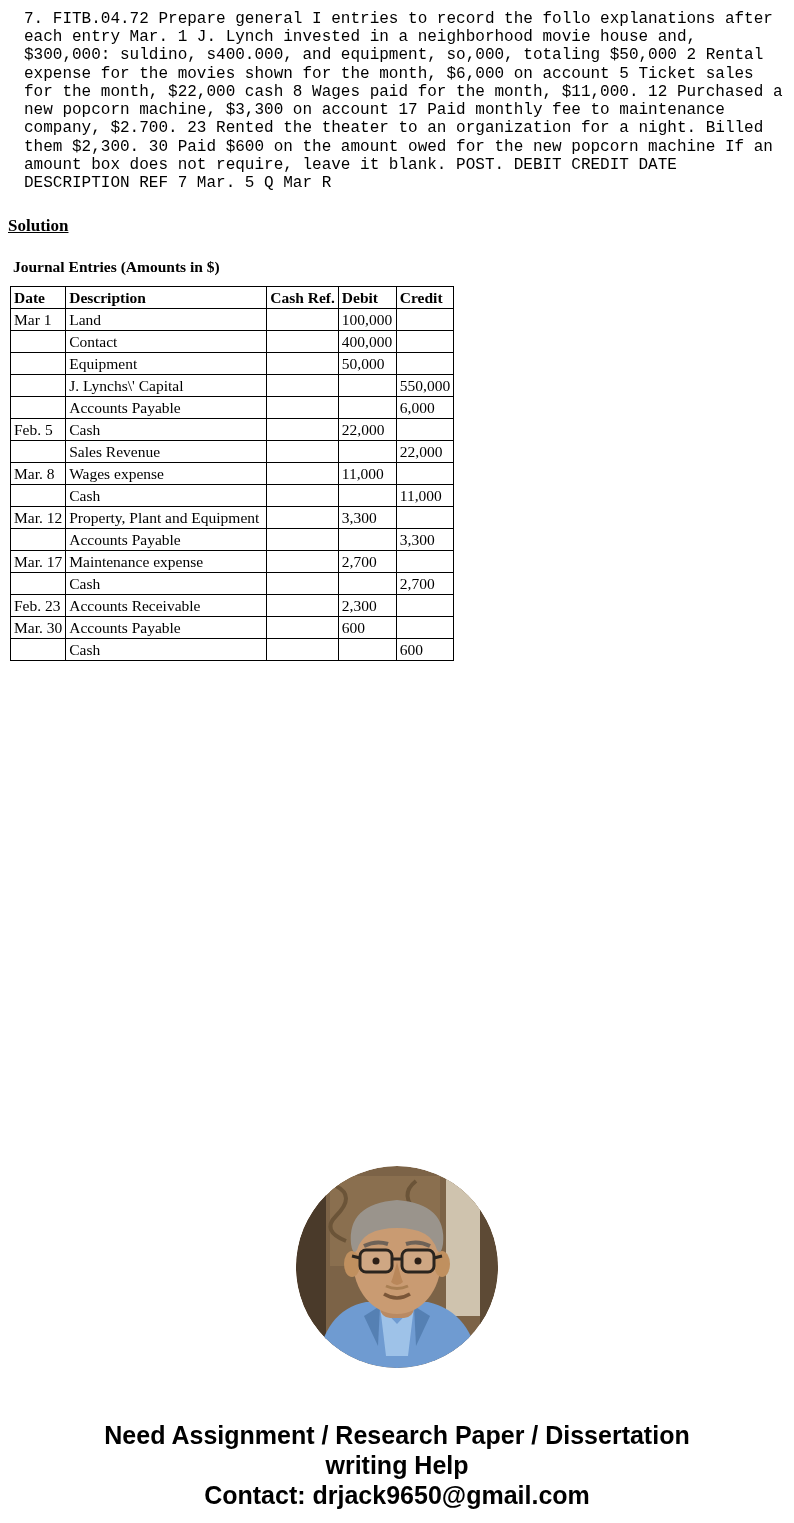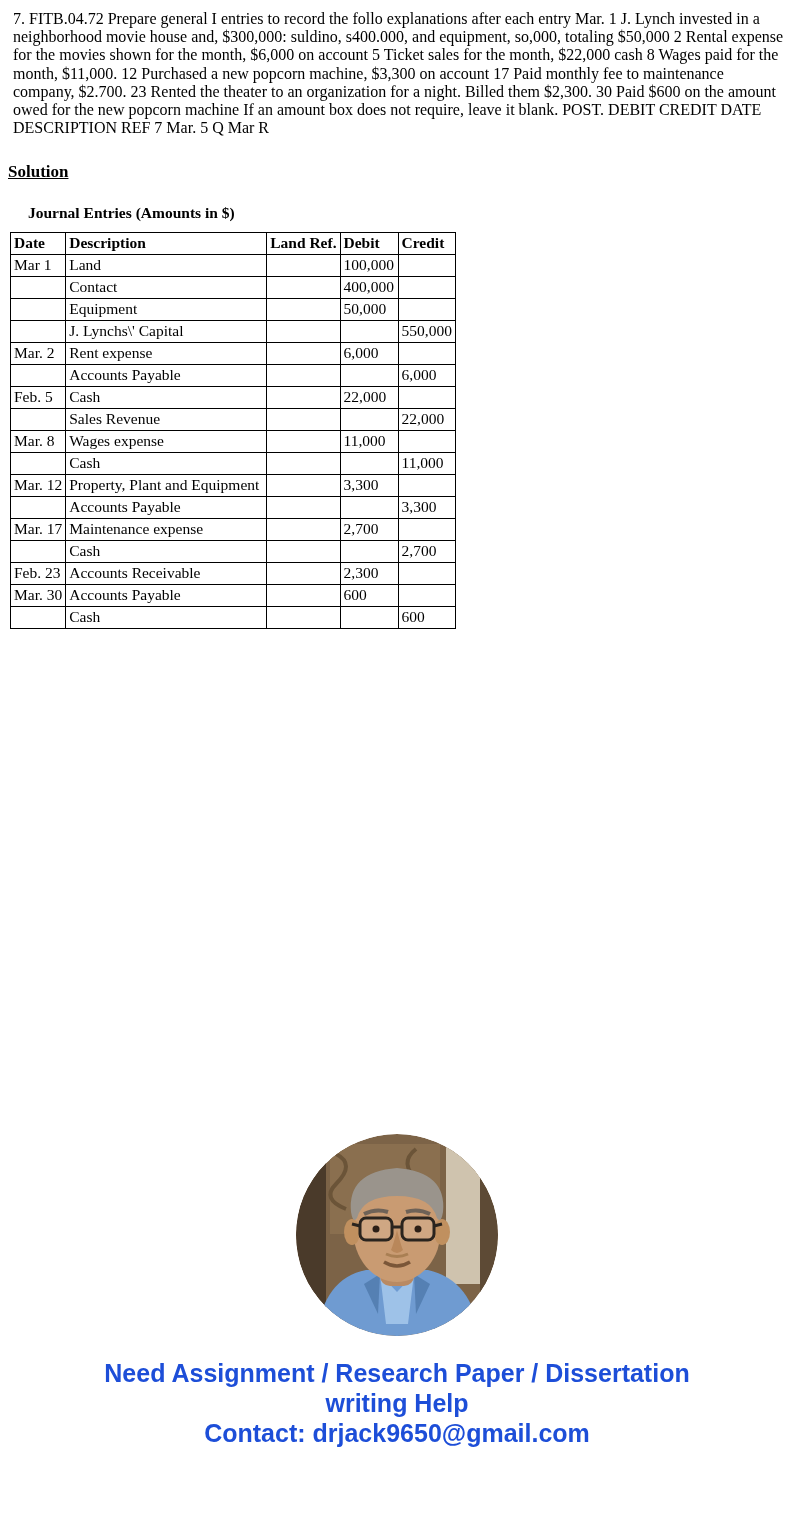--- a/index.html
+++ b/index.html
@@ -11,32 +11,33 @@
     width: 794px;
     min-height: 1523px;
     box-sizing: border-box;
     padding: 8px;
     font-family: "Liberation Serif", serif;
     color: #000000;
   }
   .problem-text {
     font-size: 16px;
     line-height: 1.14;
-    margin: 2px 0 0 5px;
+    margin: 2px 0 0 16px;
+    font-family: Liberation Mono, monospace;
   }
   .solution-heading {
     font-size: 17px;
     font-weight: bold;
     margin: 24px 0 0 0;
     text-decoration: underline;
   }
   .table-title {
     font-size: 15.5px;
     font-weight: bold;
-    margin: 22px 0 10px 20px;
+    margin: 22px 0 10px 5px;
   }
   table.journal {
     border-collapse: collapse;
     margin-left: 2px;
     font-size: 15.5px;
   }
   table.journal th, table.journal td {
     border: 1px solid #000000;
     padding: 1px 3px;
     height: 19px;
@@ -56,44 +57,44 @@
     justify-content: center;
   }
   .avatar {
     width: 202px;
     height: 202px;
     border-radius: 50%;
     overflow: hidden;
     display: block;
   }
   .footer {
-    margin-top: 22px;
+    margin-top: 52px;
     text-align: center;
     font-family: "Liberation Sans", sans-serif;
     font-weight: bold;
     font-size: 25px;
     line-height: 30px;
-    color: #1d4ed8;
+    color: #000000;
   }
 </style>
 </head>
 <body>
 
 <p class="problem-text">7. FITB.04.72 Prepare general I entries to record the follo explanations after each entry Mar. 1 J. Lynch invested in a neighborhood movie house and, $300,000: suldino, s400.000, and equipment, so,000, totaling $50,000 2 Rental expense for the movies shown for the month, $6,000 on account 5 Ticket sales for the month, $22,000 cash 8 Wages paid for the month, $11,000. 12 Purchased a new popcorn machine, $3,300 on account 17 Paid monthly fee to maintenance company, $2.700. 23 Rented the theater to an organization for a night. Billed them $2,300. 30 Paid $600 on the amount owed for the new popcorn machine If an amount box does not require, leave it blank. POST. DEBIT CREDIT DATE DESCRIPTION REF 7 Mar. 5 Q Mar R</p>
 
 <div class="solution-heading">Solution</div>
 
 <div class="table-title">Journal Entries (Amounts in $)</div>
 
 <table class="journal">
   <thead>
     <tr>
         <th>Date</th>
         <th>Description</th>
-        <th>Land Ref.</th>
+        <th>Cash Ref.</th>
         <th>Debit</th>
         <th>Credit</th>
       </tr>
   </thead>
   <tbody>
       <tr>
         <td>Mar 1</td>
         <td>Land</td>
         <td></td>
         <td>100,000</td>
@@ -112,27 +113,20 @@
         <td></td>
         <td>50,000</td>
         <td></td>
       </tr>
       <tr>
         <td></td>
         <td>J. Lynchs\' Capital</td>
         <td></td>
         <td></td>
         <td>550,000</td>
-      </tr>
-      <tr>
-        <td>Mar. 2</td>
-        <td>Rent expense</td>
-        <td></td>
-        <td>6,000</td>
-        <td></td>
       </tr>
       <tr>
         <td></td>
         <td>Accounts Payable</td>
         <td></td>
         <td></td>
         <td>6,000</td>
       </tr>
       <tr>
         <td>Feb. 5</td>

